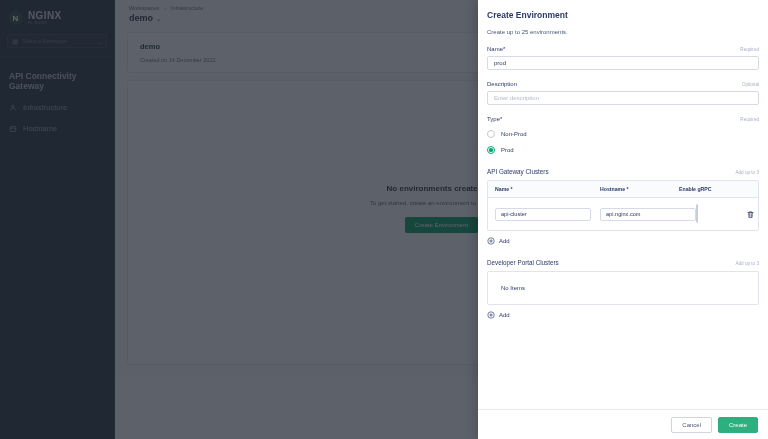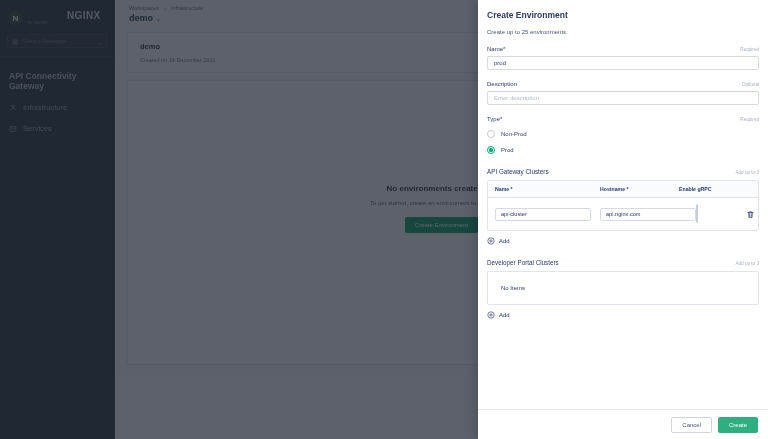--- a/index.html
+++ b/index.html
@@ -20,21 +20,21 @@
     border-right: 1px solid #323c49;
     flex: 0 0 115px;
     padding-top: 6px;
   }
   .logo-row { display: flex; align-items: center; gap: 5px; padding: 4px 8px 6px 8px; }
   .logo-hex {
     width: 15px; height: 16px; position: relative; flex: 0 0 15px;
   }
   .logo-hex svg { display: block; }
   .logo-text { display: flex; flex-direction: column; line-height: 1; }
-  .logo-word { font-size: 10px; font-weight: bold; color: #d9dde2; letter-spacing: .4px; margin-left: 39px; }
+  .logo-word { font-size: 10px; font-weight: bold; color: #d9dde2; letter-spacing: .4px; }
   .logo-sub { font-size: 3.4px; color: #8a929c; letter-spacing: .5px; margin-top: 1.5px; }
 
   .ws-select {
     margin: 2px 7px 0 7px; height: 14px;
     border: 1px solid #3c4654; border-radius: 2px;
     display: flex; align-items: center; gap: 4px;
     padding: 0 4px; background: #2b3543;
   }
   .ws-select .grid-ico { color: #6f7886; font-size: 7px; line-height: 1; }
   .ws-select .ws-label { font-size: 5px; color: #6f7886; flex: 1; white-space: nowrap; overflow: hidden; }
@@ -205,21 +205,21 @@
           <path d="M3 13c0-2.8 2.2-4.4 5-4.4s5 1.6 5 4.4" fill="none" stroke="currentColor" stroke-width="1.4"></path>
         </svg>
         <span>Infrastructure</span>
       </div>
 
       <div class="nav-item">
         <svg class="nico" viewBox="0 0 16 16">
           <rect x="2.5" y="3" width="11" height="10" rx="1.2" fill="none" stroke="currentColor" stroke-width="1.4"></rect>
           <line x1="2.5" y1="6.4" x2="13.5" y2="6.4" stroke="currentColor" stroke-width="1.4"></line>
         </svg>
-        <span>Services</span>
+        <span>Hostname</span>
       </div>
     </div>
 
     <div class="content">
       <div class="crumbbar">
         <div class="crumbs">
           <span>Workspaces</span>
           <span class="sep">›</span>
           <span>Infrastructure</span>
         </div>

